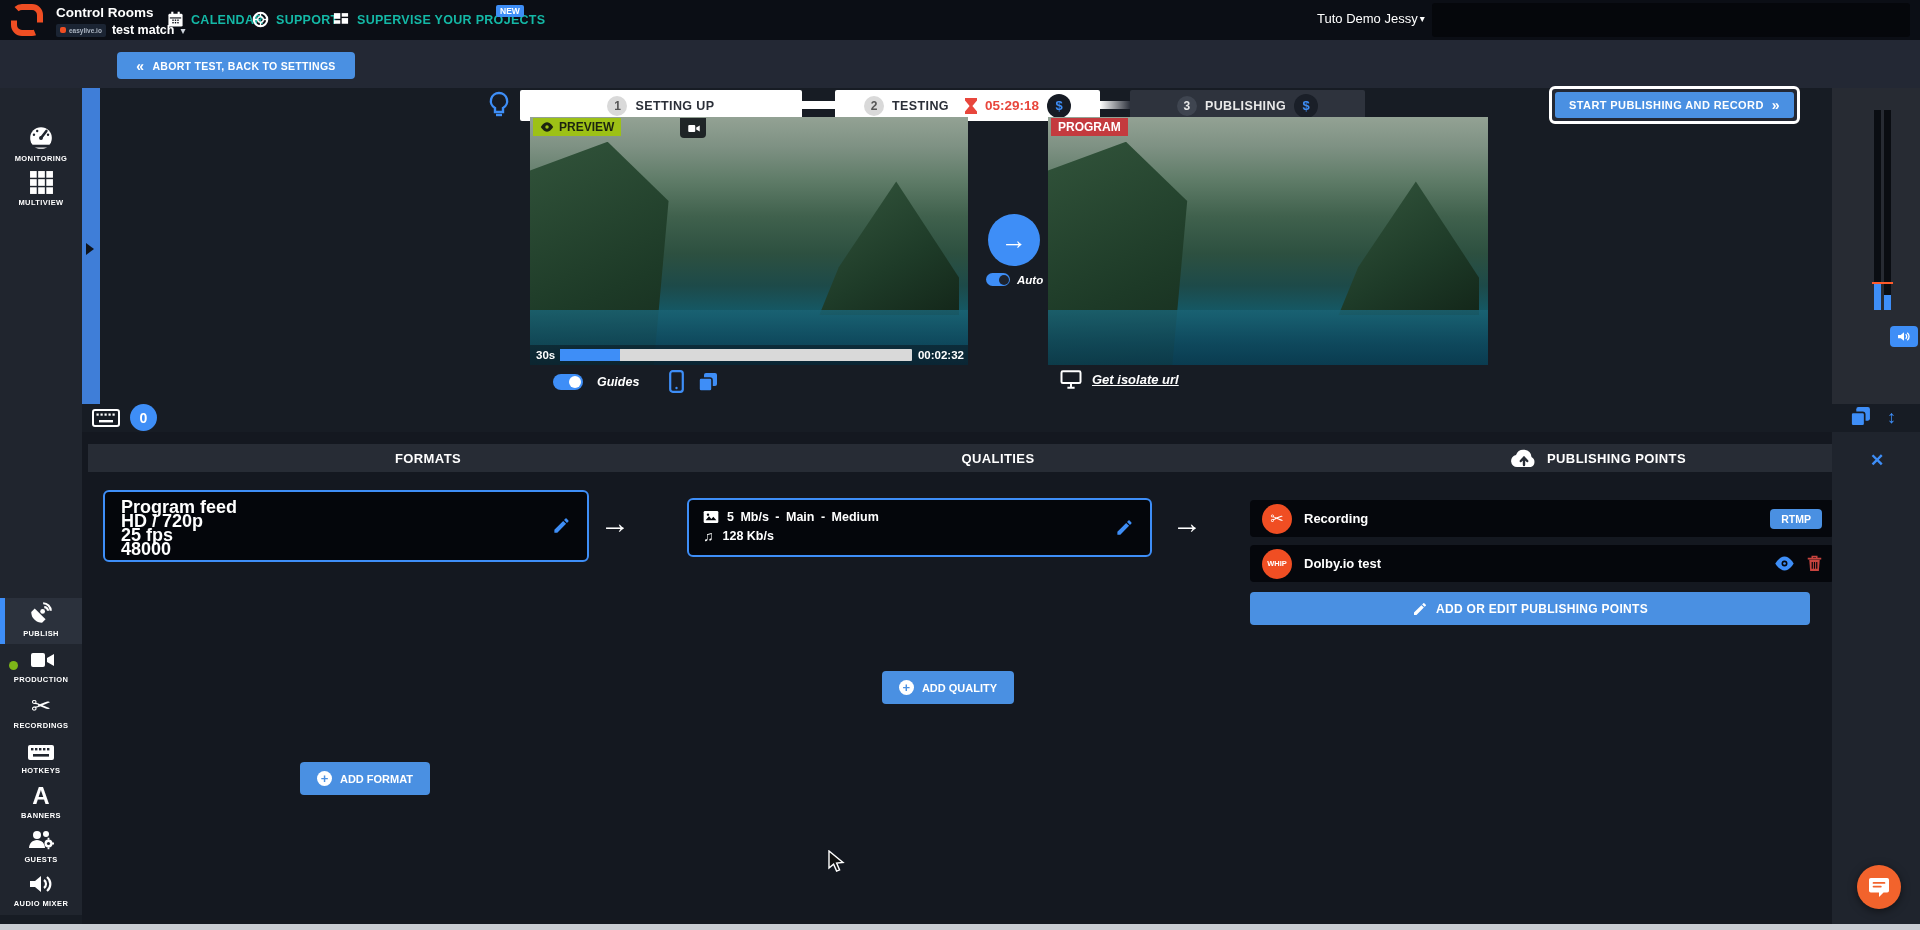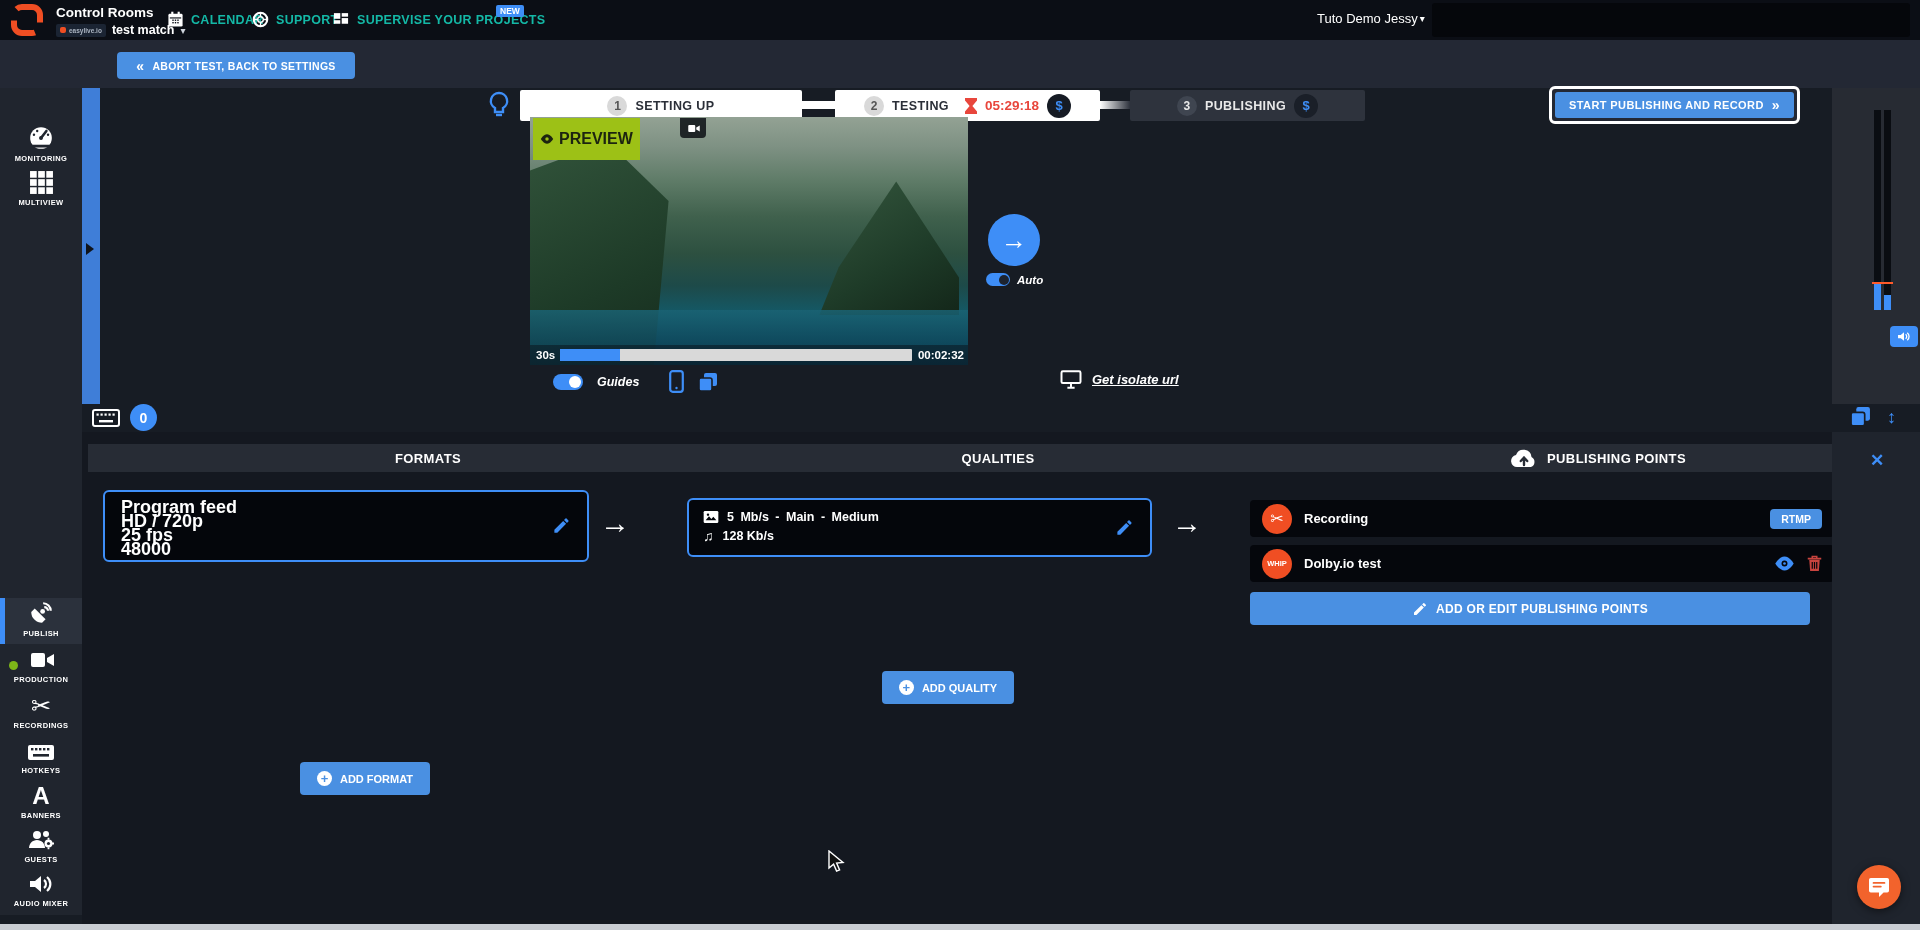--- a/index.html
+++ b/index.html
@@ -44,21 +44,21 @@
      linear-gradient(180deg,#93a294 0%,#7e9183 12%,#5e7b67 26%,#40614d 40%,#2d5040 55%,#1d4a49 68%,#135a69 80%,#0c4356 90%,#0a3950 100%);}
   .scene .cliff{position:absolute;left:-2%;top:10%;width:58%;height:92%;
      background:linear-gradient(155deg,#32543b 0%,#1d3a27 55%,#122418 100%);
      clip-path:polygon(0% 14%,34% 0%,58% 26%,52% 100%,0% 100%);}
   .scene .island{position:absolute;right:2%;top:26%;width:32%;height:54%;
      background:linear-gradient(150deg,#35573e 0%,#1e3b28 60%,#132619 100%);
      clip-path:polygon(55% 0%,100% 72%,100% 100%,0% 100%,14% 64%);}
   .scene .sea{position:absolute;left:0;bottom:0;width:100%;height:22%;
      background:linear-gradient(180deg,#1a6374 0%,#0f4a5e 60%,#0a3c50 100%);opacity:.85;}
   .vbadge{position:absolute;top:1px;left:3px;height:18px;display:flex;align-items:center;gap:5px;
-          padding:12px 7px;font-size:16px;font-weight:bold;}
+          padding:0 7px;font-size:12px;font-weight:bold;}
   .toggle{border-radius:9px;background:#3e8ef7;position:relative;cursor:pointer;}
   .knob{position:absolute;border-radius:50%;}
 
   
   .colhdr{position:absolute;top:0;height:28px;display:flex;align-items:center;justify-content:center;gap:9px;
           font-size:13px;font-weight:bold;letter-spacing:.4px;color:#fff;}
   .card{position:absolute;background:#04060b;border:2px solid #3e8ef7;border-radius:6px;}
   .pprow{position:absolute;background:#05070c;border-radius:4px;display:flex;align-items:center;}
   .ppcircle{width:30px;height:30px;border-radius:50%;background:#f04e23;display:flex;align-items:center;justify-content:center;}
   .plus-circle{width:15px;height:15px;border-radius:50%;background:#fff;color:#4a90e2;font-size:13px;font-weight:bold;
@@ -352,20 +352,26 @@
   <div class="abs" style="left:988px;top:214px;width:52px;height:52px;border-radius:50%;background:#3e8ef7;display:flex;align-items:center;justify-content:center;cursor:pointer;">
     <span class="b" style="font-size:26px;color:#fff;">→</span>
   </div>
   <div class="abs flex" style="left:986px;top:273px;gap:7px;">
     <span class="toggle" style="width:24px;height:13px;">
       <span class="knob" style="right:1.5px;top:1.5px;width:10px;height:10px;background:#1d2430;"></span>
     </span>
     <span class="b" style="font-style:italic;font-size:11.5px;">Auto</span>
   </div>
 
+  <div class="scene" style="left:1048px;top:117px;width:440px;height:248px;">
+    <div class="cliff"></div>
+    <div class="island"></div>
+    <div class="sea"></div>
+    <div class="vbadge" style="background:#c43a3e;color:#fff;">PROGRAM</div>
+  </div>
   <div class="abs flex" style="left:1060px;top:370px;gap:10px;">
     <span>
       <svg width="22" height="19" viewBox="0 0 24 21">
           <rect x="1.5" y="1.5" width="21" height="13" rx="1.5" fill="none" stroke="#fff" stroke-width="2.2"></rect>
           <path d="M8 19.5h8M12 15v4.5" stroke="#fff" stroke-width="2.2"></path>
         </svg>
     </span>
     <span class="b" style="font-style:italic;font-size:13px;text-decoration:underline;cursor:pointer;">Get isolate url</span>
   </div>
 

